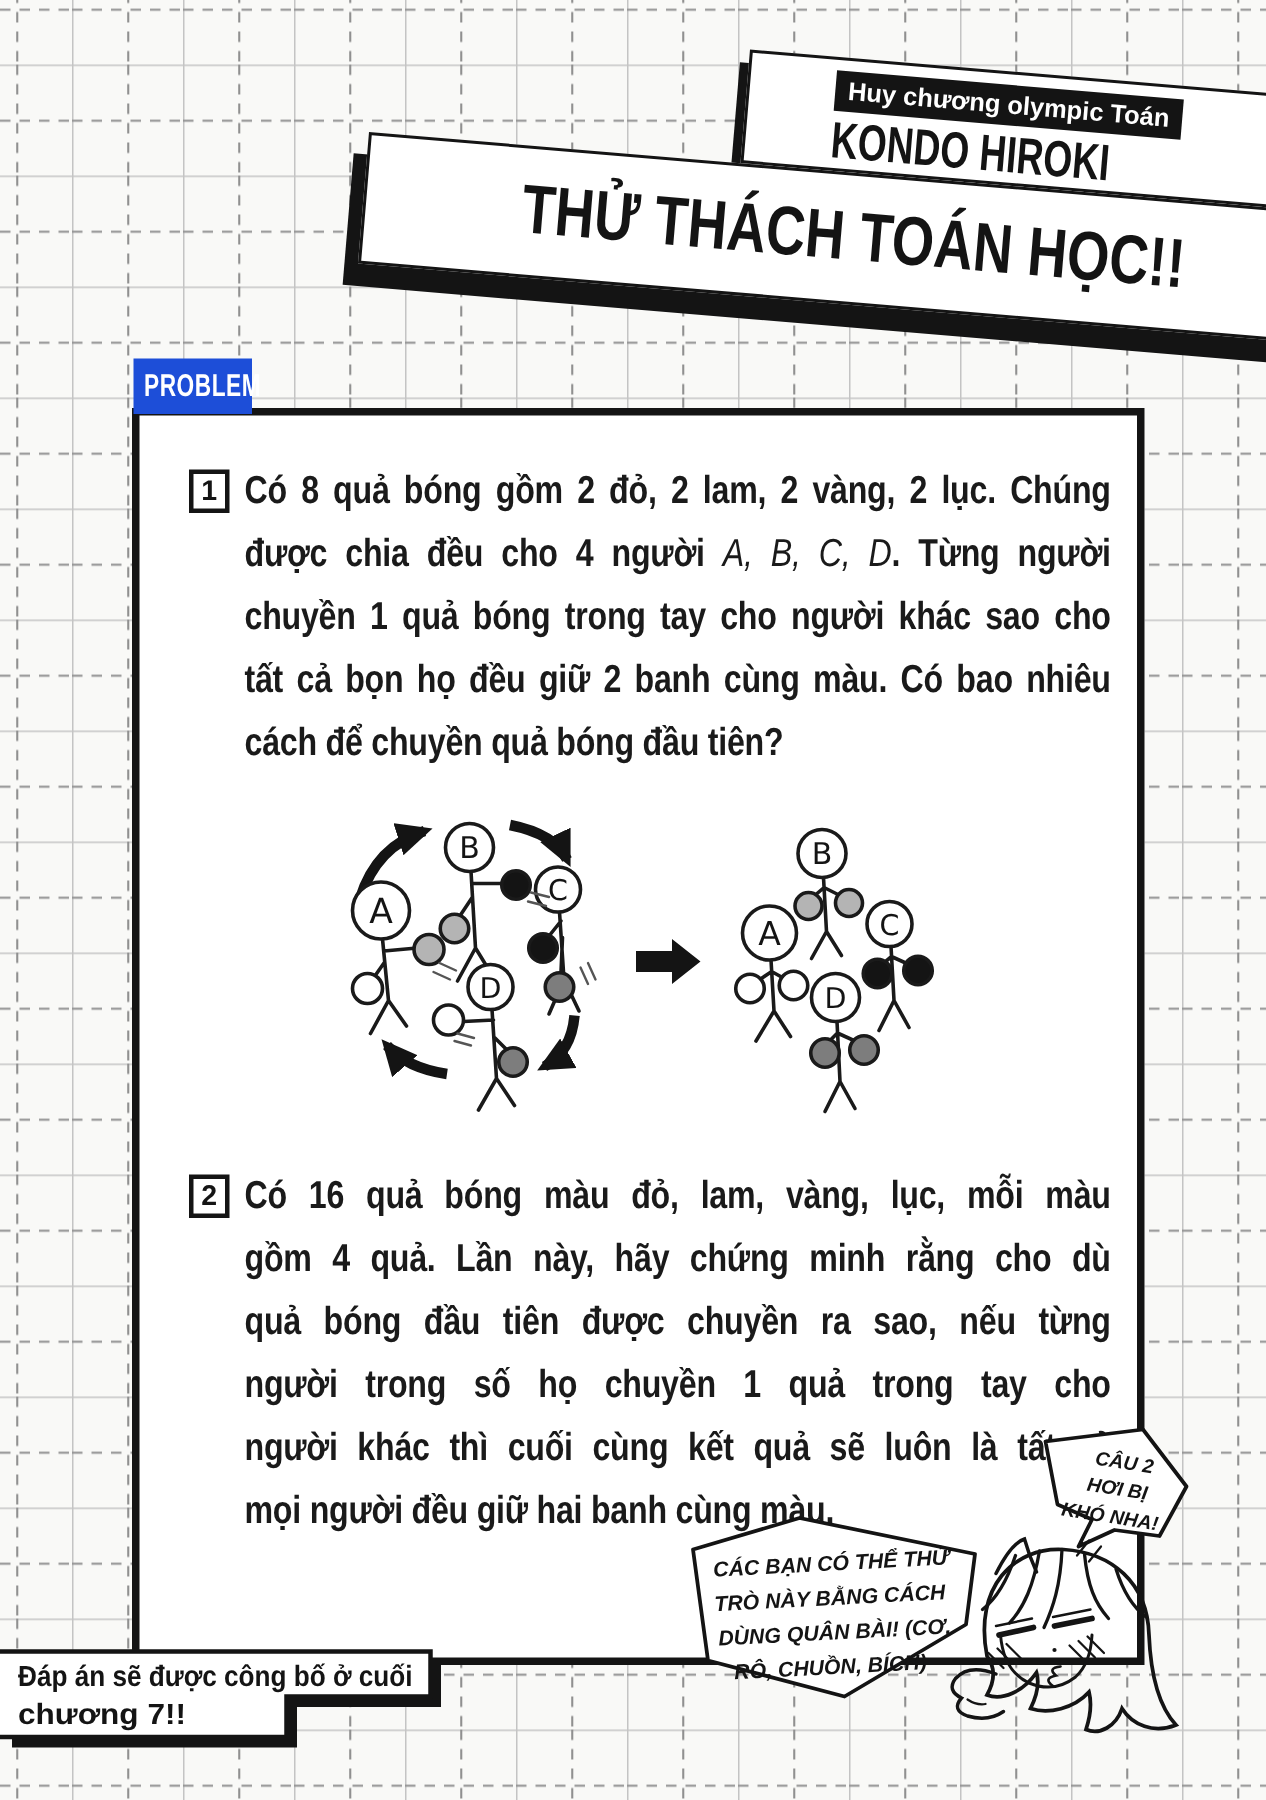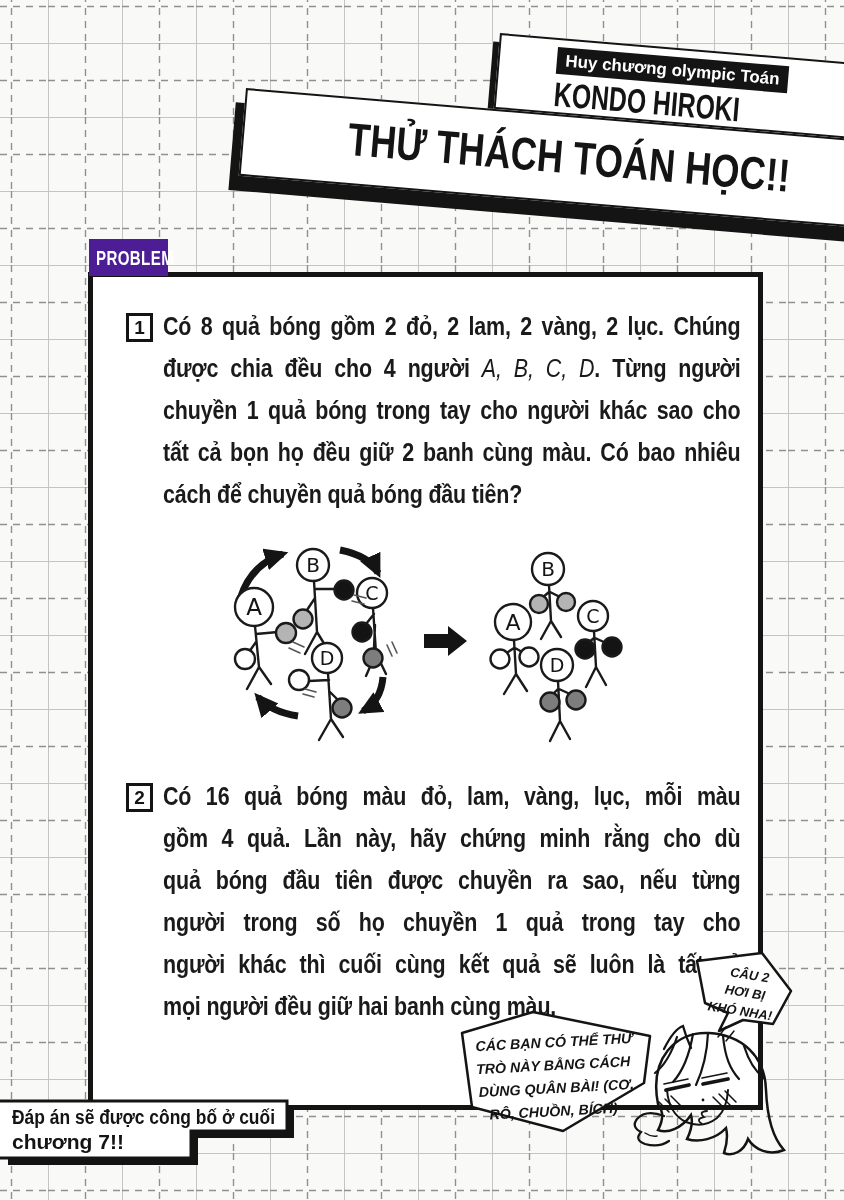--- a/index.html
+++ b/index.html
@@ -16,21 +16,21 @@
   .author{margin:1px 0 0 57px;font-weight:bold;font-size:34px;letter-spacing:0;
           display:inline-block;transform:scaleX(.73);transform-origin:left top;white-space:nowrap;}
   .card2{left:246px;top:88px;width:680px;height:88px;transform:rotate(4.8deg);
          transform-origin:top left;z-index:3;box-shadow:-9px 15px 0 #141414;}
   .title{margin:13px 0 0 104px;font-weight:bold;font-size:46px;display:inline-block;
          transform:scaleX(.79);transform-origin:left top;white-space:nowrap;letter-spacing:0;}
 
   
   .panel{position:absolute;left:88px;top:272px;width:675px;height:838px;background:#fff;
          border:5px solid #141414;box-sizing:border-box;z-index:1;}
-  .plabel{position:absolute;left:89px;top:239px;width:79px;height:37px;background:#4c1d95;
+  .plabel{position:absolute;left:89px;top:239px;width:79px;height:37px;background:#1d4ed8;
           z-index:4;display:flex;align-items:center;padding-left:7px;box-sizing:border-box;}
   .plabel span{color:#fff;font-weight:bold;font-size:21px;letter-spacing:.5px;display:inline-block;
           transform:scaleX(.72);transform-origin:left center;white-space:nowrap;}
   .marker{position:absolute;width:27px;height:29px;border:3px solid #141414;box-sizing:border-box;
           display:flex;align-items:center;justify-content:center;font-weight:bold;font-size:19px;}
   .ptext{position:absolute;width:700px;transform:scaleX(.825);transform-origin:left top;
          font-size:26px;font-weight:bold;line-height:42px;color:#1a1a1a;letter-spacing:-.2px;}
   .pline{text-align:justify;text-align-last:justify;}
   .pline.last{text-align-last:left;}
   .names{font-style:italic;font-weight:normal;}

